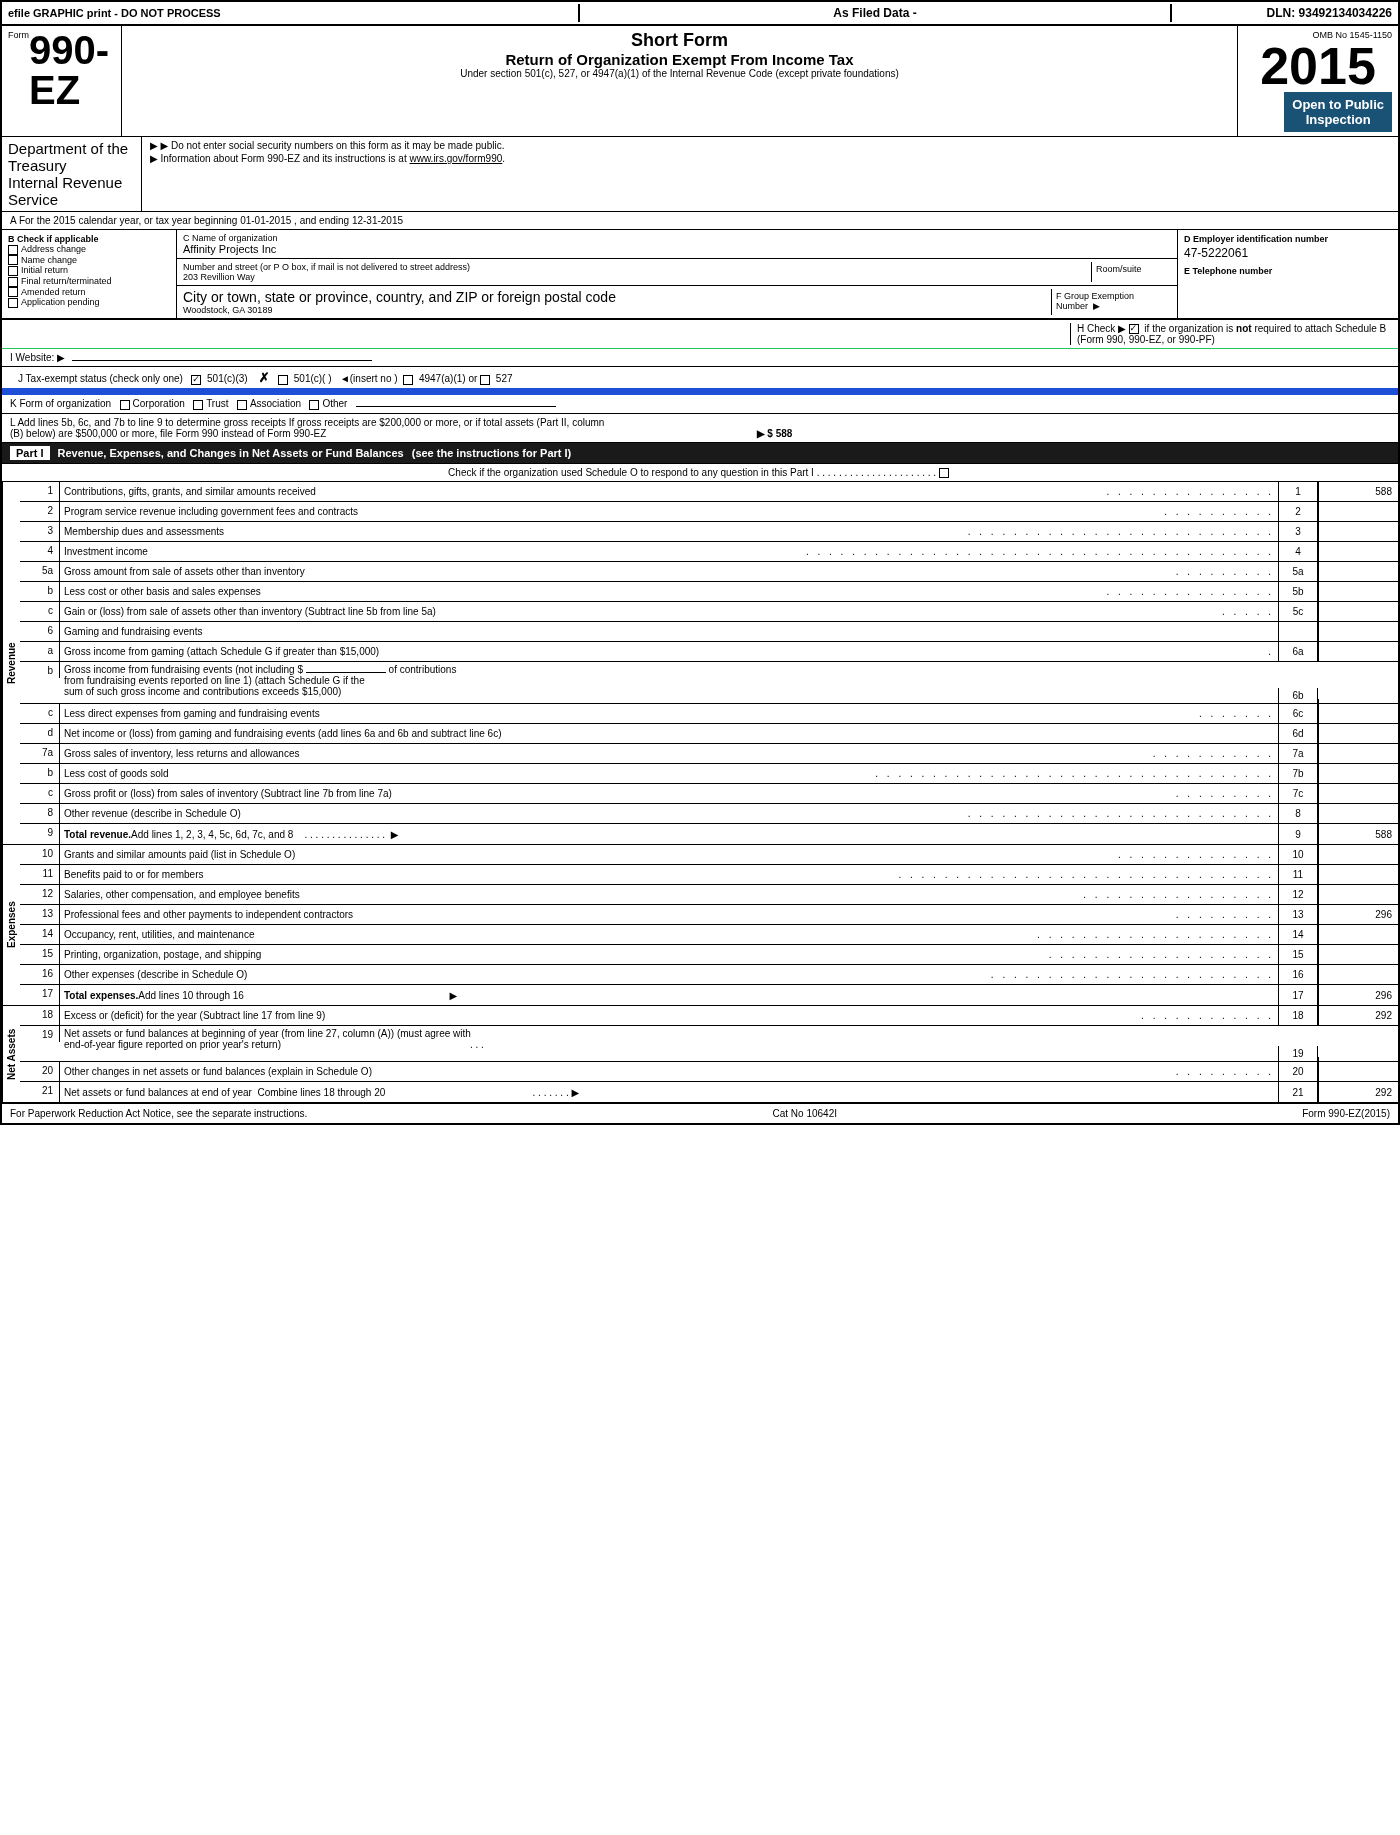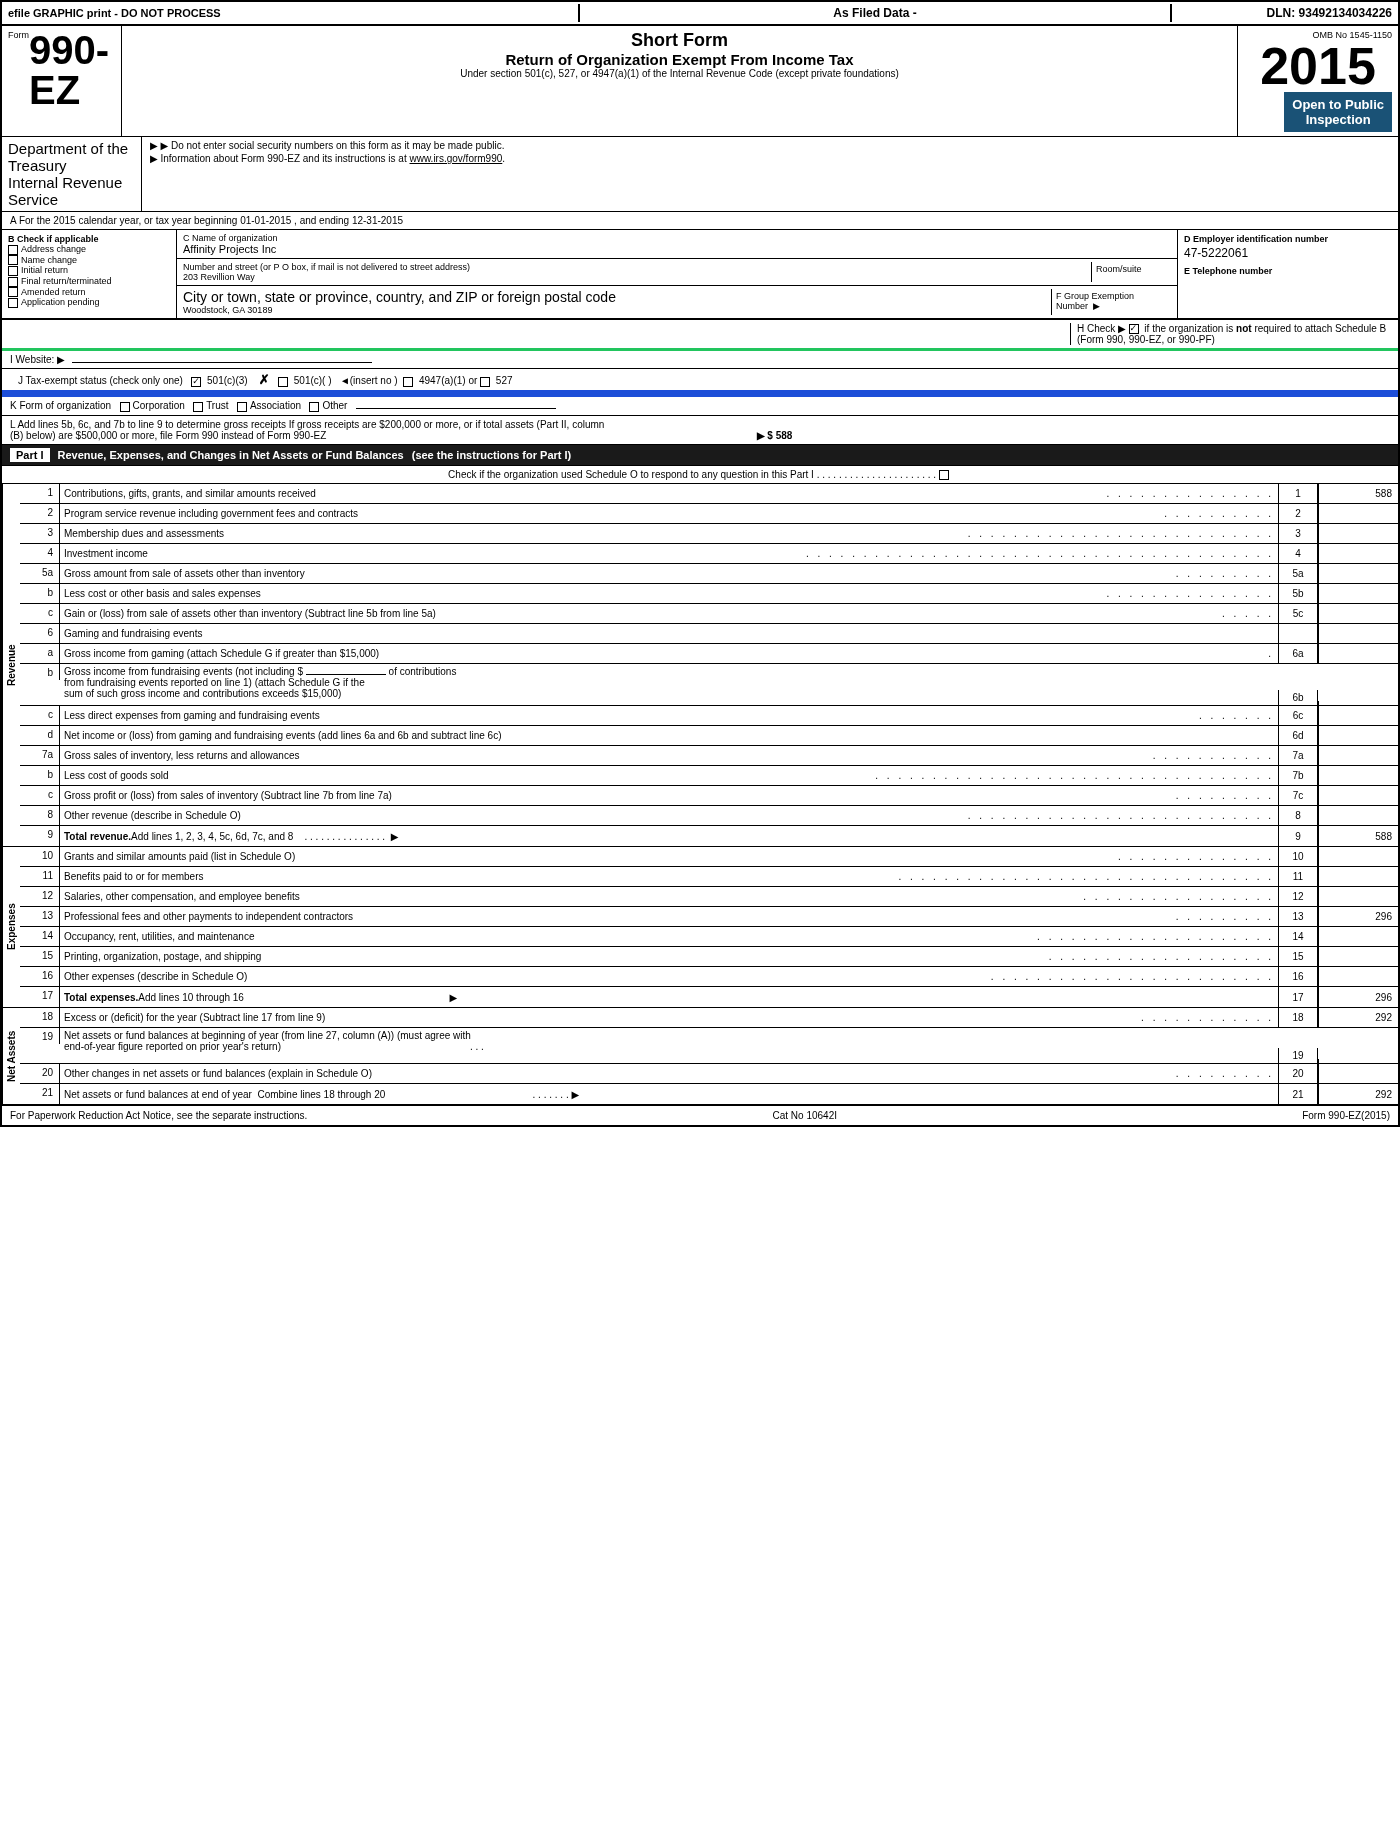--- a/index.html
+++ b/index.html
@@ -309,21 +309,21 @@
       font-size: 9px;
       position: absolute;
       top: -2px;
       left: 0px;
     }
 
     .h-check {
       border-top: 1px solid #000;
       padding: 3px 8px;
       font-size: 10px;
-      border-bottom: 3px solid #22c55e;
+      border-bottom: 1px solid #22c55e;
     }
 
     
     .form-footer {
       border-top: 1px solid #000;
       padding: 4px 8px;
       display: flex;
       justify-content: space-between;
       font-size: 10px;
     }

